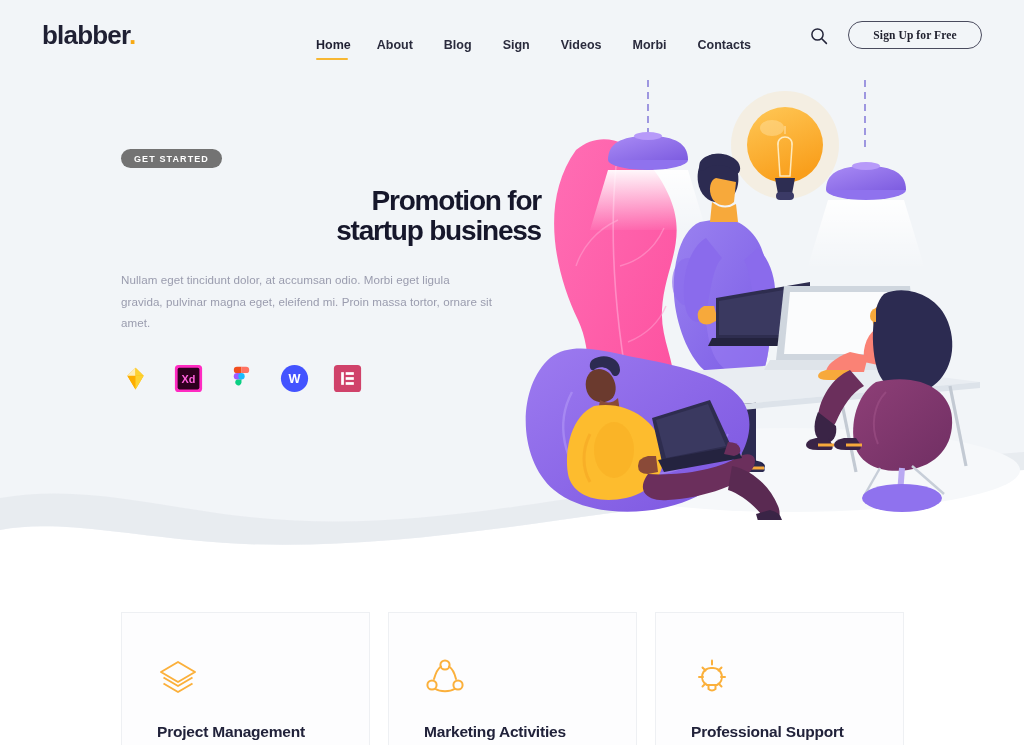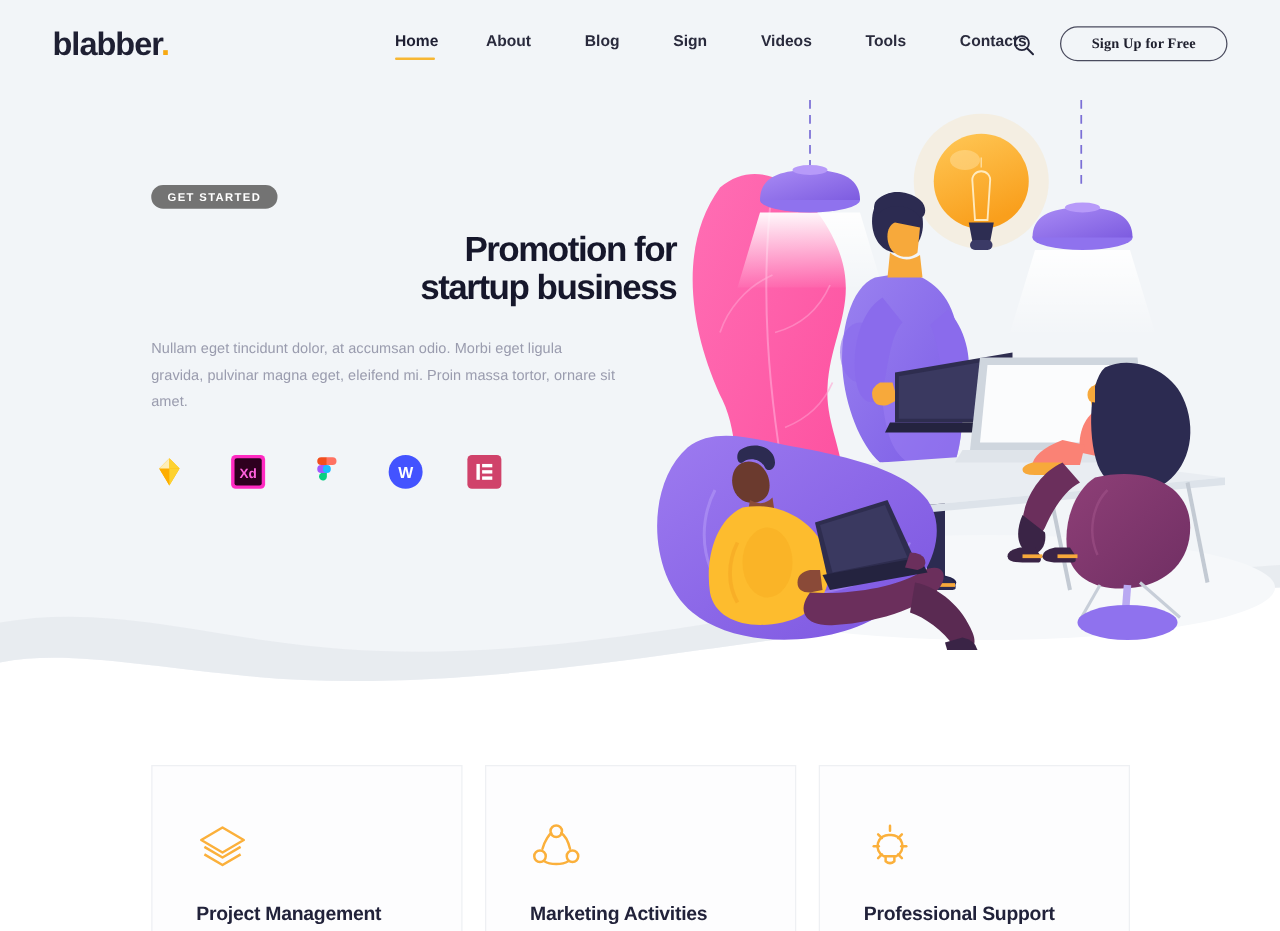--- a/index.html
+++ b/index.html
@@ -24,22 +24,22 @@
     display: flex; align-items: center; z-index: 30;
   }
   .logo {
     position: absolute; left: 42px; top: 22px;
     font-size: 26px; font-weight: 700; letter-spacing: -0.8px;
     color: #1f2033; line-height: 1;
   }
   .logo-dot { color: #f7a913; }
 
   .nav {
-    position: absolute; left: 316px; top: 26px;
-    display: flex; align-items: center; gap: 16px;
+    position: absolute; left: 316px; top: 38px;
+    display: flex; align-items: center; gap: 4px;
   }
   .nav-item {
     position: relative;
     font-size: 12.5px; font-weight: 700; color: #2a2b3d;
     padding: 0 17px 8px 0; margin-right: 10px;
     text-decoration: none; white-space: nowrap;
     cursor: pointer;
   }
   .nav-item:first-child { padding-right: 12px; }
   .nav-item.active { color: #1f2033; }
@@ -72,21 +72,21 @@
     margin-top: 18px;
     font-size: 28px; font-weight: 700; line-height: 1.06;
     color: #16172b; letter-spacing: -1.2px; text-align: right;
   }
   .hero-sub {
     margin-top: 24px; width: 372px;
     font-size: 11.6px; line-height: 1.85; color: #9a9cae;
     letter-spacing: 0.05px;
   }
 
-  .tools { margin-top: 30px; display: flex; align-items: flex-start; gap: 34px; }
+  .tools { margin-top: 30px; display: flex; align-items: flex-start; gap: 24px; }
   .tool { width: 29px; height: 29px; display: block; cursor: pointer; }
 
   
   .illus { position: absolute; left: 520px; top: 70px; width: 500px; height: 450px; z-index: 10; }
   .illus svg { display: block; }
 
   
   .cards {
     position: absolute; left: 121px; top: 612px;
     display: flex; gap: 0; z-index: 20;
@@ -118,21 +118,21 @@
 
   <div class="header">
     <div class="logo"><span>blabber</span><span class="logo-dot">.</span></div>
 
     <nav class="nav">
       <a class="nav-item active" href="#"><span>Home</span><span class="nav-underline"></span></a>
       <a class="nav-item" href="#">About</a>
       <a class="nav-item" href="#">Blog</a>
       <a class="nav-item" href="#">Sign</a>
       <a class="nav-item" href="#">Videos</a>
-      <a class="nav-item" href="#">Tools</a>
+      <a class="nav-item" href="#">Morbi</a>
       <a class="nav-item" href="#">Contacts</a>
     </nav>
 
     <div class="search-btn">
       <svg width="20" height="20" viewBox="0 0 20 20" xmlns="http://www.w3.org/2000/svg">
         <circle cx="8.5" cy="8.5" r="5.6" fill="none" stroke="#24253a" stroke-width="1.5"></circle>
         <line x1="12.8" y1="12.8" x2="17.4" y2="17.4" stroke="#24253a" stroke-width="1.6" stroke-linecap="round"></line>
       </svg>
     </div>
 

